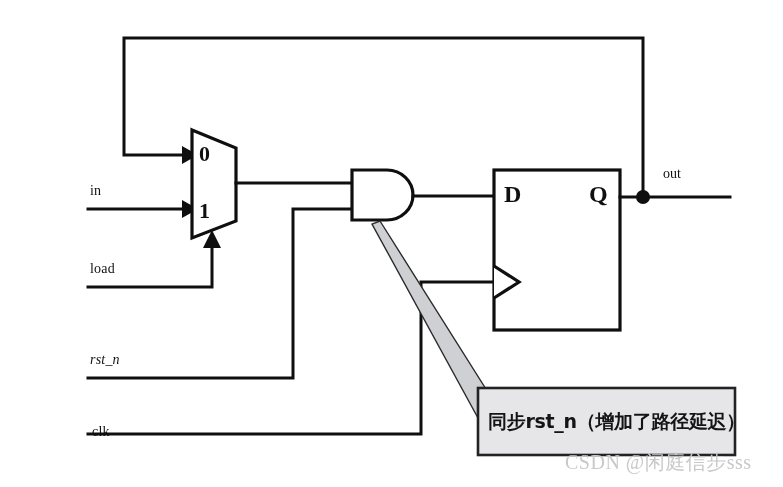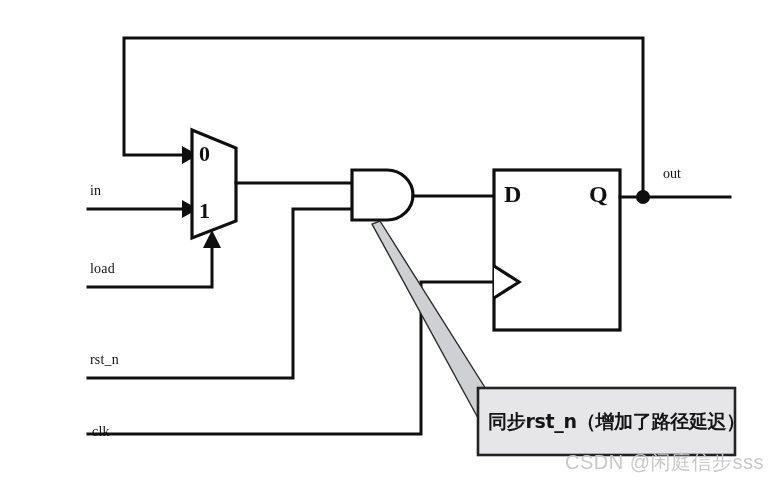--- a/index.html
+++ b/index.html
@@ -85,21 +85,21 @@
     font-family: "DejaVu Sans", "Liberation Sans", sans-serif;
     font-size: 19px;
     font-weight: 700;
     color: #141414;
     white-space: nowrap;
     letter-spacing: -0.3px;
     text-align: right;
   }
   .watermark {
     position: absolute;
-    font-family: Liberation Sans, sans-serif;
+    font-family: Liberation Serif, serif;
     font-size: 20px;
     color: #c9c9c9;
     white-space: nowrap;
     letter-spacing: 0.5px;
   }
 </style>
 </head>
 <body>
 
 <div id="diagram-root">
@@ -136,21 +136,21 @@
 
     <polygon class="pointer-wedge" points="380,221 496,405 478,418 372,224"></polygon>
 
     <rect class="callout-box" x="478" y="388" width="257" height="67"></rect>
   </svg>
 
   <div class="lbl sig-label" style="left:90px; top:183px;">in</div>
 
   <div class="lbl sig-label" style="left:90px; top:261px;">load</div>
 
-  <div class="lbl sig-label" style="left:90px; top:352px;">rst_n</div>
+  <div class="lbl sig-label" style="left:90px; top:352px;font-style:italic;">rst_n</div>
 
   <div class="lbl sig-label" style="left:92px; top:424px;">clk</div>
 
   <div class="lbl out-label" style="left:663px; top:166px;">out</div>
 
   <div class="lbl mux-label" style="left:199px; top:141px;">0</div>
 
   <div class="lbl mux-label" style="left:199px; top:198px;">1</div>
 
   <div class="lbl port-label" style="left:504px; top:181px;">D</div>

